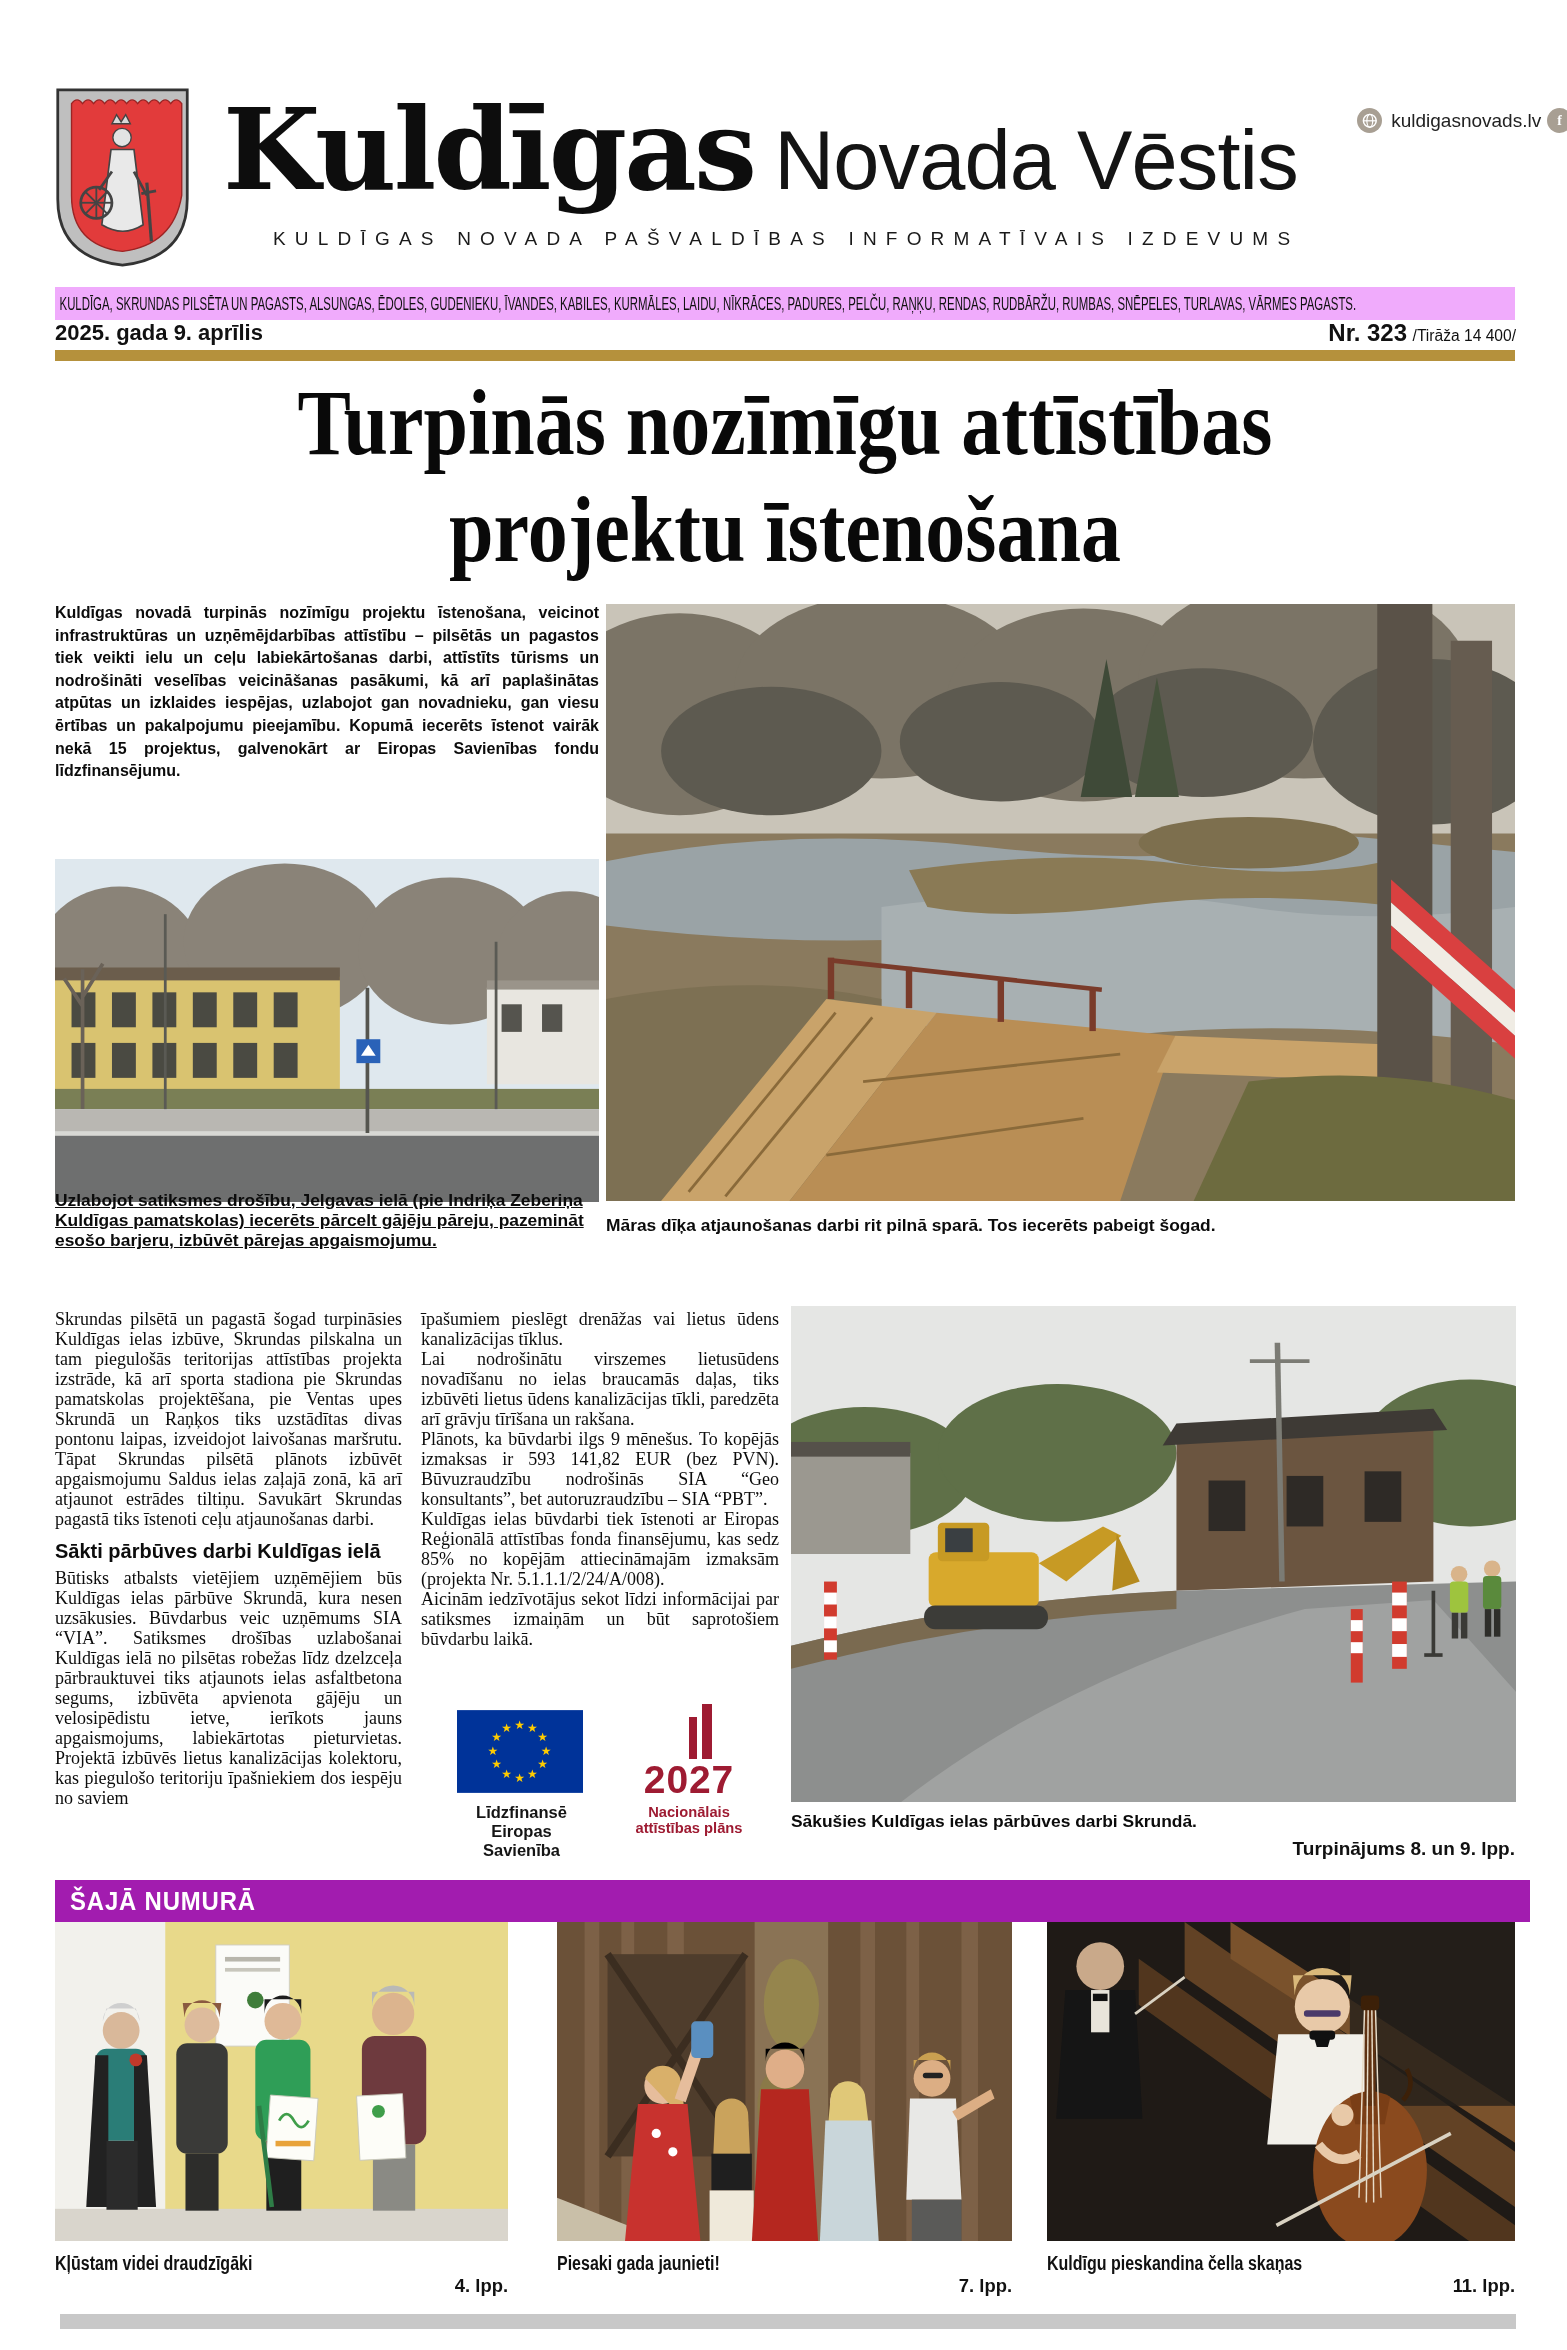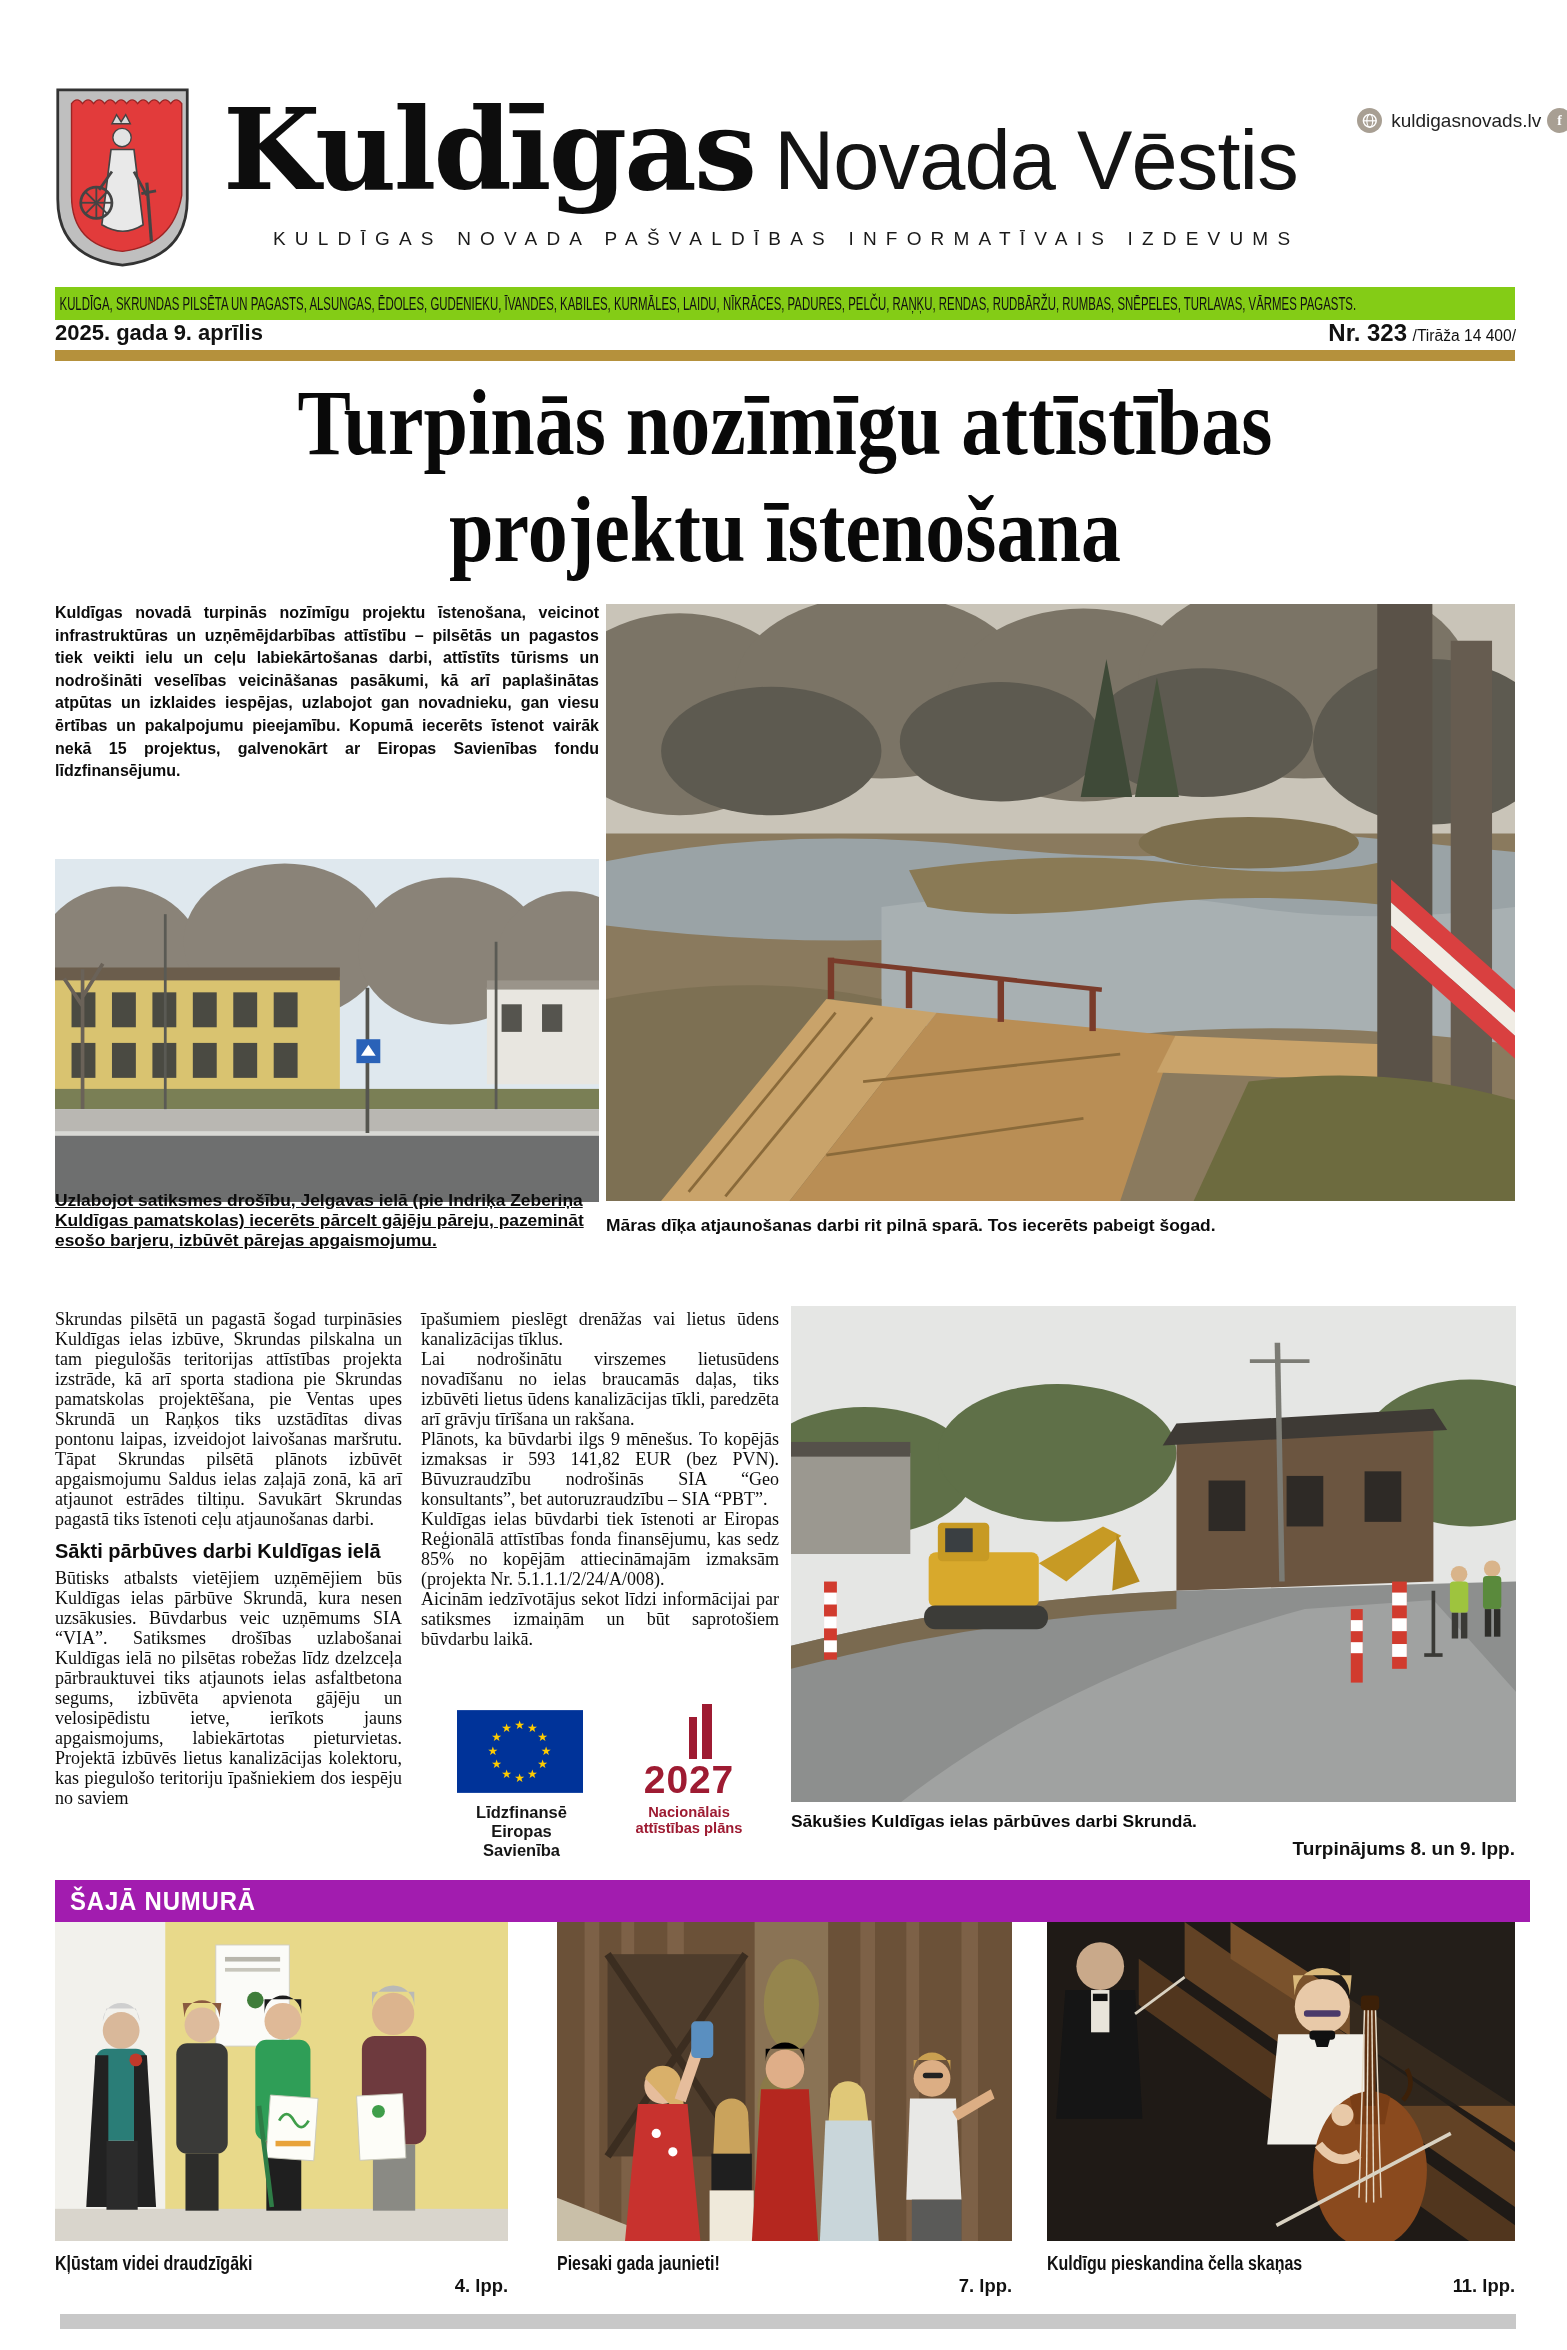--- a/index.html
+++ b/index.html
@@ -8,21 +8,21 @@
   .abs{position:absolute;}
   
   .blackletter{font-family:"DejaVu Serif",serif;font-weight:bold;font-size:112px;letter-spacing:-2.8px;color:#0d0d0d;}
   .modern-title{font-family:"Liberation Sans",sans-serif;font-weight:400;font-size:83px;letter-spacing:-0.9px;color:#141414;margin-left:20px;}
   .masthead-subtitle{font-size:19px;letter-spacing:9.2px;font-weight:400;color:#1a1a1a;white-space:nowrap;}
   .social-row{display:flex;align-items:center;gap:9.2px;height:27.5px;}
   .social-circle{width:25px;height:25px;border-radius:50%;background:#a89f93;color:#fff;display:flex;
                  align-items:center;justify-content:center;font-size:13.8px;font-weight:bold;flex:0 0 25px;}
   .social-label{font-size:19px;color:#222;}
   
-  .region-bar{background:#84cc16;height:33px;display:flex;align-items:center;overflow:hidden;}
+  .region-bar{background:#f0abfc;height:33px;display:flex;align-items:center;overflow:hidden;}
   .region-text{font-size:18.4px;font-weight:500;color:#111;white-space:nowrap;transform:scaleX(.62);transform-origin:left center;padding-left:7.3px;}
   .issue-date{font-size:22px;font-weight:bold;}
   .issue-nr{font-size:24px;font-weight:bold;}
   .issue-tiraza{font-size:15.6px;font-weight:400;}
   .gold-rule{background:#b5913c;height:11px;}
   
   .headline{font-family:"Liberation Serif",serif;font-weight:bold;font-size:93px;line-height:107px;
             text-align:center;transform:scaleX(.86);transform-origin:50% 0;color:#090909;}
   .lead{font-size:16px;font-weight:bold;line-height:22.6px;text-align:justify;color:#0c0c0c;}
   

